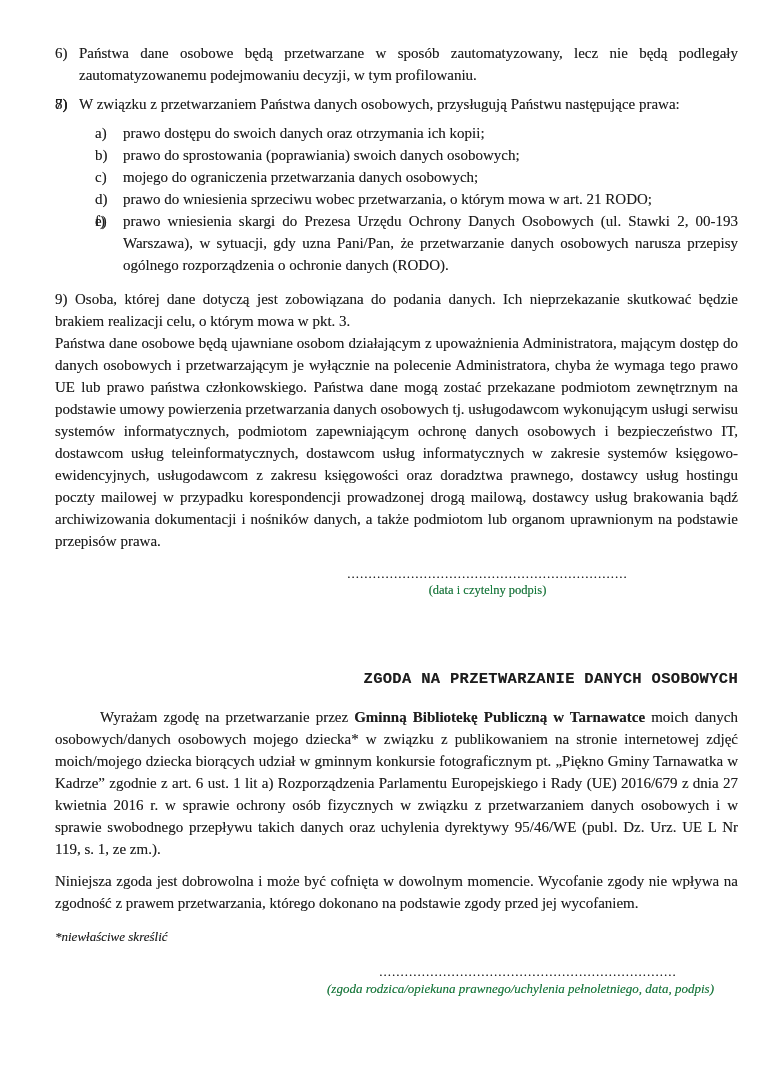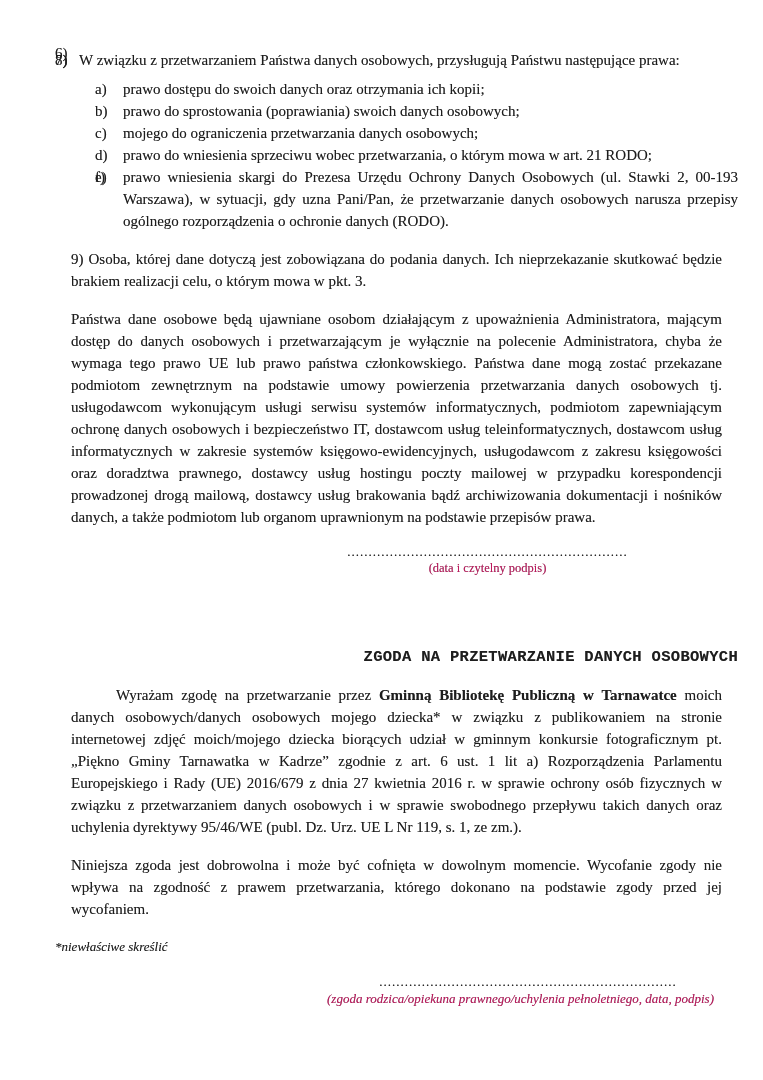--- a/index.html
+++ b/index.html
@@ -39,21 +39,21 @@
     position: relative;
     padding-left: 28px;
     text-align: justify;
   }
   .sub-li .letter {
     position: absolute;
     left: 0;
     top: 0;
   }
   .para {
-    margin: 16px;
+    margin: 0;
     text-align: justify;
   }
   .para-block {
     margin-top: 10px;
   }
   .sig1 {
     margin-top: 14px;
     margin-left: 265px;
     width: 335px;
     text-align: center;
@@ -68,21 +68,21 @@
     font-size: 13px;
     letter-spacing: 1px;
     white-space: nowrap;
     overflow: hidden;
     line-height: 16px;
     color: #222;
   }
   .sig-caption {
     font-size: 12.5px;
     line-height: 17px;
-    color: #be185d;
+    color: #15803d;
   }
   .sig2 .sig-caption {
     font-style: italic;
     font-size: 13px;
     white-space: nowrap;
     margin-left: -15px;
   }
   .consent-title {
     margin: 69px 0 0 0;
     text-align: right;
@@ -101,20 +101,21 @@
     font-size: 13px;
   }
 </style>
 </head>
 <body>
 
 <div class="page">
 
   <div class="li">
     <span class="num">6)</span>
+    <span>Państwa dane osobowe będą przetwarzane w sposób zautomatyzowany, lecz nie będą podlegały zautomatyzowanemu podejmowaniu decyzji, w tym profilowaniu.</span>
   </div>
   <div class="li">
     <span class="num">7)</span>
   </div>
   <div class="li">
     <span class="num">8)</span>
     <span>W związku z przetwarzaniem Państwa danych osobowych, przysługują Państwu następujące prawa:</span>
   </div>
 
   <div class="sub-list">

